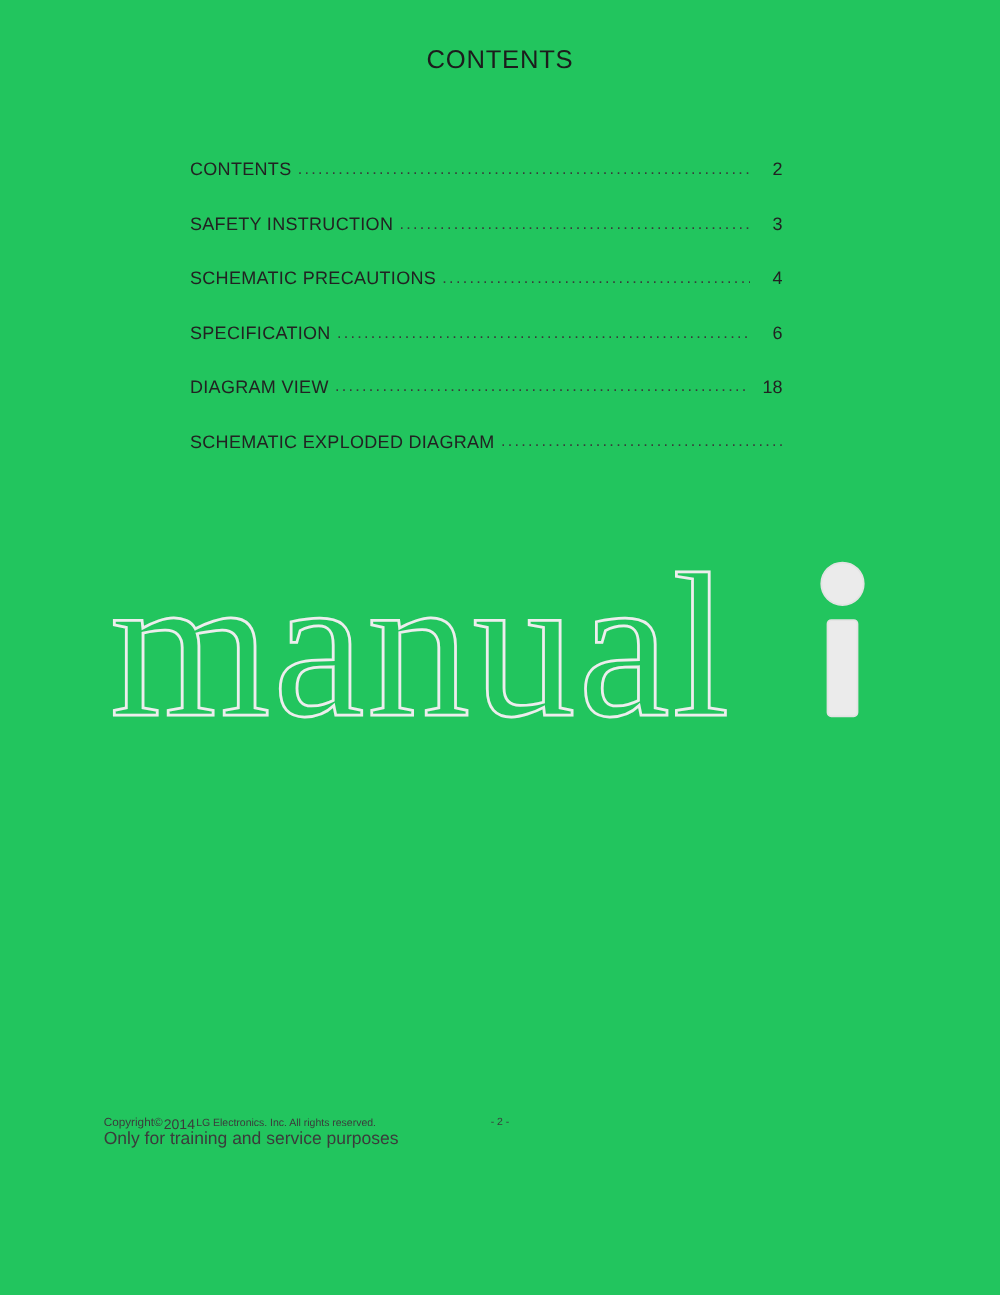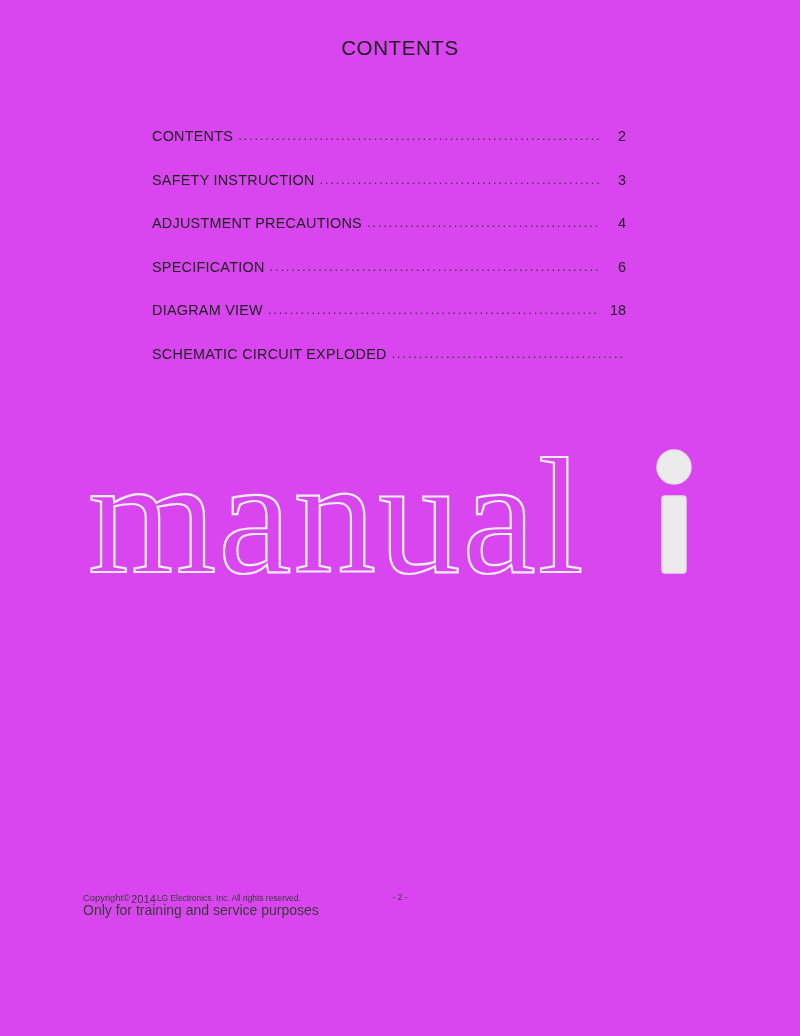--- a/index.html
+++ b/index.html
@@ -9,21 +9,21 @@
   }
   body {
     font-family: "Liberation Sans", sans-serif;
     -webkit-font-smoothing: antialiased;
   }
 
   #page {
     position: relative;
     width: 800px;
     height: 1036px;
-    background: #d946ef;
+    background: #22c55e;
     overflow: hidden;
   }
 
   
   #doc-title {
     position: absolute;
     top: 38px;
     left: 0;
     width: 800px;
     text-align: center;
@@ -157,40 +157,40 @@
       <span class="toc-page">2</span>
     </div>
 
     <div class="toc-row">
       <span class="toc-label">SAFETY INSTRUCTION</span>
       <span class="toc-leader"></span>
       <span class="toc-page">3</span>
     </div>
 
     <div class="toc-row">
-      <span class="toc-label">ADJUSTMENT PRECAUTIONS</span>
+      <span class="toc-label">SCHEMATIC PRECAUTIONS</span>
       <span class="toc-leader"></span>
       <span class="toc-page">4</span>
     </div>
 
     <div class="toc-row">
       <span class="toc-label">SPECIFICATION</span>
       <span class="toc-leader"></span>
       <span class="toc-page">6</span>
     </div>
 
 
     <div class="toc-row">
       <span class="toc-label">DIAGRAM VIEW</span>
       <span class="toc-leader"></span>
       <span class="toc-page">18</span>
     </div>
 
     <div class="toc-row no-page">
-      <span class="toc-label">SCHEMATIC CIRCUIT EXPLODED</span>
+      <span class="toc-label">SCHEMATIC EXPLODED DIAGRAM</span>
       <span class="toc-leader"></span>
 
     </div>
 
   </div>
 
   <div id="watermark">
     <svg width="620" height="160" viewBox="0 0 620 160" xmlns="http://www.w3.org/2000/svg">
       <text id="wm-outline" x="0" y="128" font-family="'Liberation Serif', 'DejaVu Serif', serif" font-size="165" letter-spacing="2" fill="none" stroke="#ededed" stroke-width="2.2">manual</text>
 

